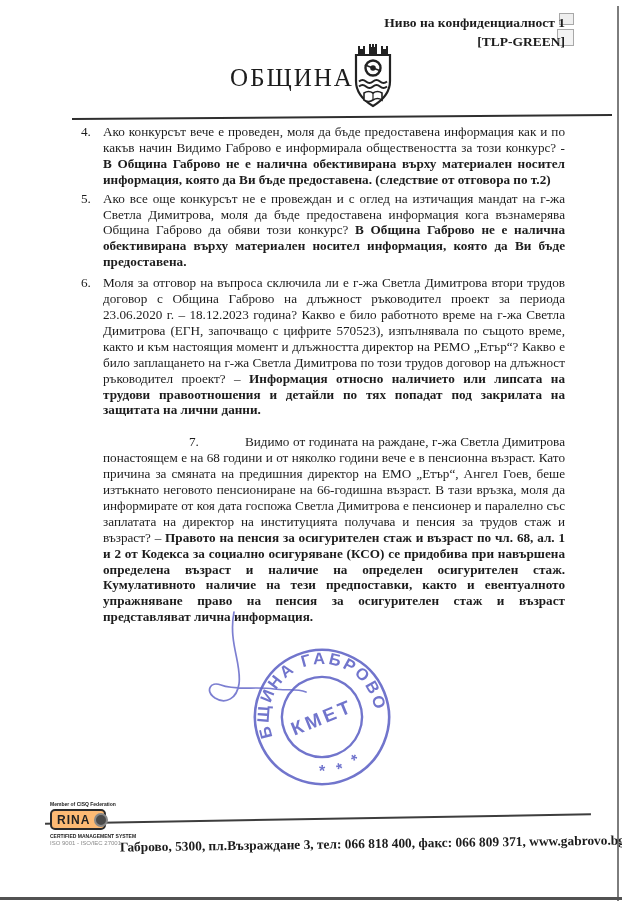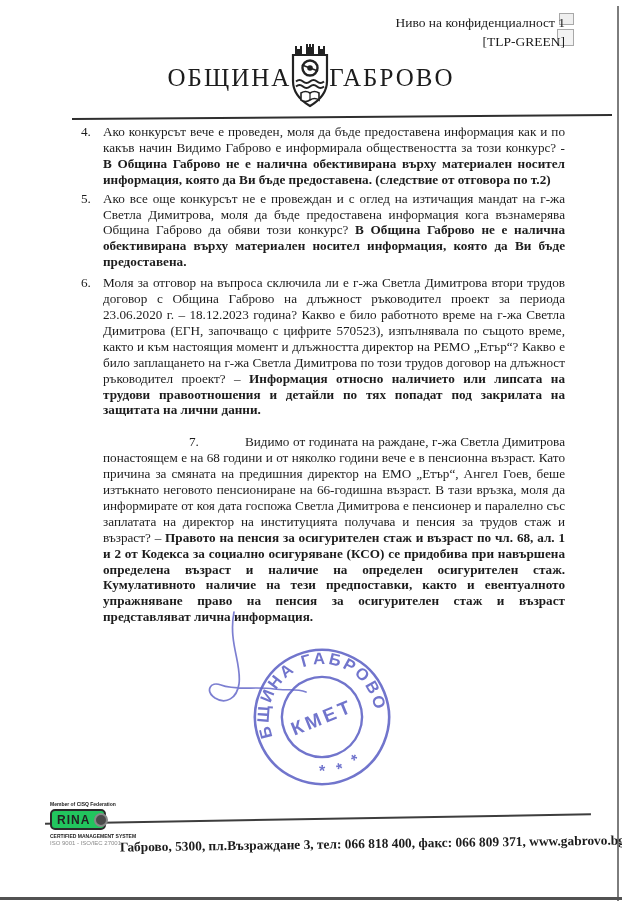--- a/index.html
+++ b/index.html
@@ -7,21 +7,21 @@
     position:relative;width:622px;height:901px;background:#fff;
     font-family:"Liberation Serif",serif;color:#1c1c1c;overflow:hidden;
   }
   
   .edge-r{position:absolute;top:6px;right:3px;width:2px;height:895px;background:#7d7d7d;}
   .edge-b{position:absolute;left:0;bottom:1px;width:100%;height:3px;background:#525252;}
   .spk1{position:absolute;left:559px;top:13px;width:13px;height:10px;background:#ededed;border:1px solid #9a9a9a;opacity:.85;}
   .spk2{position:absolute;left:557px;top:29px;width:15px;height:15px;background:#f1f1f1;border:1px solid #9a9a9a;opacity:.85;}
 
   
-  .conf{position:absolute;top:13px;right:57px;text-align:right;font-size:13.5px;line-height:19px;}
+  .conf{position:absolute;top:13px;right:57px;text-align:right;font-size:13.5px;line-height:19px;font-weight:bold;}
   .orgrow{position:absolute;top:44px;left:0;width:100%;display:flex;justify-content:center;align-items:center;}
   .orgname{font-size:25px;letter-spacing:2px;}
   .hr1{position:absolute;top:116px;left:72px;width:540px;height:2px;background:#2f2f2f;transform:rotate(-0.45deg);}
 
   
   .doc-body{position:absolute;top:124px;left:103px;width:462px;font-size:13.2px;line-height:15.9px;text-align:justify;}
   .list-item{position:relative;}
   .item-num{position:absolute;left:-22px;top:0;}
   .li5{margin-top:3px;}
   .li6{margin-top:5px;}
@@ -36,21 +36,21 @@
   .sig-title{font-style:italic;margin-top:2px;}
 
   
   .stamp{position:absolute;left:237px;top:632px;width:170px;height:170px;transform:rotate(-22deg);opacity:.88;}
   .autograph{position:absolute;left:198px;top:608px;opacity:.9;}
 
   
   .hr2{position:absolute;top:818px;left:45px;width:546px;height:2px;background:#3d3d3d;transform:rotate(-1deg);}
   .rina{position:absolute;left:50px;top:801px;width:80px;font-family:"Liberation Sans",sans-serif;color:#222;}
   .rina-member{font-size:5px;font-weight:bold;white-space:nowrap;}
-  .rina-box{margin-top:2px;width:56px;height:21px;border:2px solid #2a2a2a;border-radius:5px;position:relative;display:flex;align-items:center;padding-left:5px;box-sizing:border-box;background:#22c55e;}
+  .rina-box{margin-top:2px;width:56px;height:21px;border:2px solid #2a2a2a;border-radius:5px;position:relative;display:flex;align-items:center;padding-left:5px;box-sizing:border-box;background:#fdba74;}
   .rina-logo{font-size:12px;font-weight:bold;letter-spacing:1px;}
   .rina-badge{position:absolute;right:-4px;top:2px;width:14px;height:14px;border-radius:50%;background:#4a4a4a;border:2px solid #888;box-sizing:border-box;}
   .rina-cert{margin-top:3px;font-size:5px;font-weight:bold;white-space:nowrap;}
   .rina-iso{margin-top:1px;font-size:6px;color:#8a8a8a;white-space:nowrap;}
   .addr{position:absolute;left:120px;top:836px;font-size:13.4px;font-weight:bold;transform:rotate(-0.8deg);white-space:nowrap;}
 </style>
 </head>
 <body>
 
 <div class="page">
@@ -84,21 +84,20 @@
         <path d="M2,11 h34 v26 q0,15 -17,25 q-17,-10 -17,-25 z" fill="#fff" stroke="#222" stroke-width="2.2"></path>
         <circle cx="19" cy="24" r="7.5" fill="none" stroke="#222" stroke-width="2.4"></circle>
         <circle cx="19" cy="24" r="2.8" fill="#222"></circle>
         <path d="M11,21 l16,6" stroke="#222" stroke-width="1.6"></path>
         <path d="M5,37.5 q3.5,-3 7,0 t7,0 t7,0 t7,0" stroke="#222" fill="none" stroke-width="2"></path>
         <path d="M5,42.5 q3.5,-3 7,0 t7,0 t7,0 t7,0" stroke="#222" fill="none" stroke-width="2"></path>
         <path d="M10,49 q4.5,-3 9,0 q4.5,-3 9,0 v7 q-4.5,-3 -9,0 q-4.5,3 -9,0 z" fill="#fff" stroke="#222" stroke-width="1.6"></path>
         <path d="M19,49 v7" stroke="#222" stroke-width="1.2"></path>
       </svg>
     </span>
-    <span class="orgname">ГАБРОВО</span>
   </div>
   <div class="hr1"></div>
 
   <div class="doc-body">
     <div class="list-item">
       <span class="item-num">4.</span><span>Ако конкурсът вече е проведен, моля да бъде предоставена информация как и по какъв начин Видимо Габрово е информирала обществеността за този конкурс? - </span><span class="b">В Община Габрово не е налична обективирана върху материален носител информация, която да Ви бъде предоставена. (следствие от отговора по т.2)</span>
     </div>
     <div class="list-item li5">
       <span class="item-num">5.</span><span>Ако все още конкурсът не е провеждан и с оглед на изтичащия мандат на г-жа Светла Димитрова, моля да бъде предоставена информация кога възнамерява Община Габрово да обяви този конкурс? </span><span class="b">В Община Габрово не е налична обективирана върху материален носител информация, която да Ви бъде предоставена.</span>
     </div>

